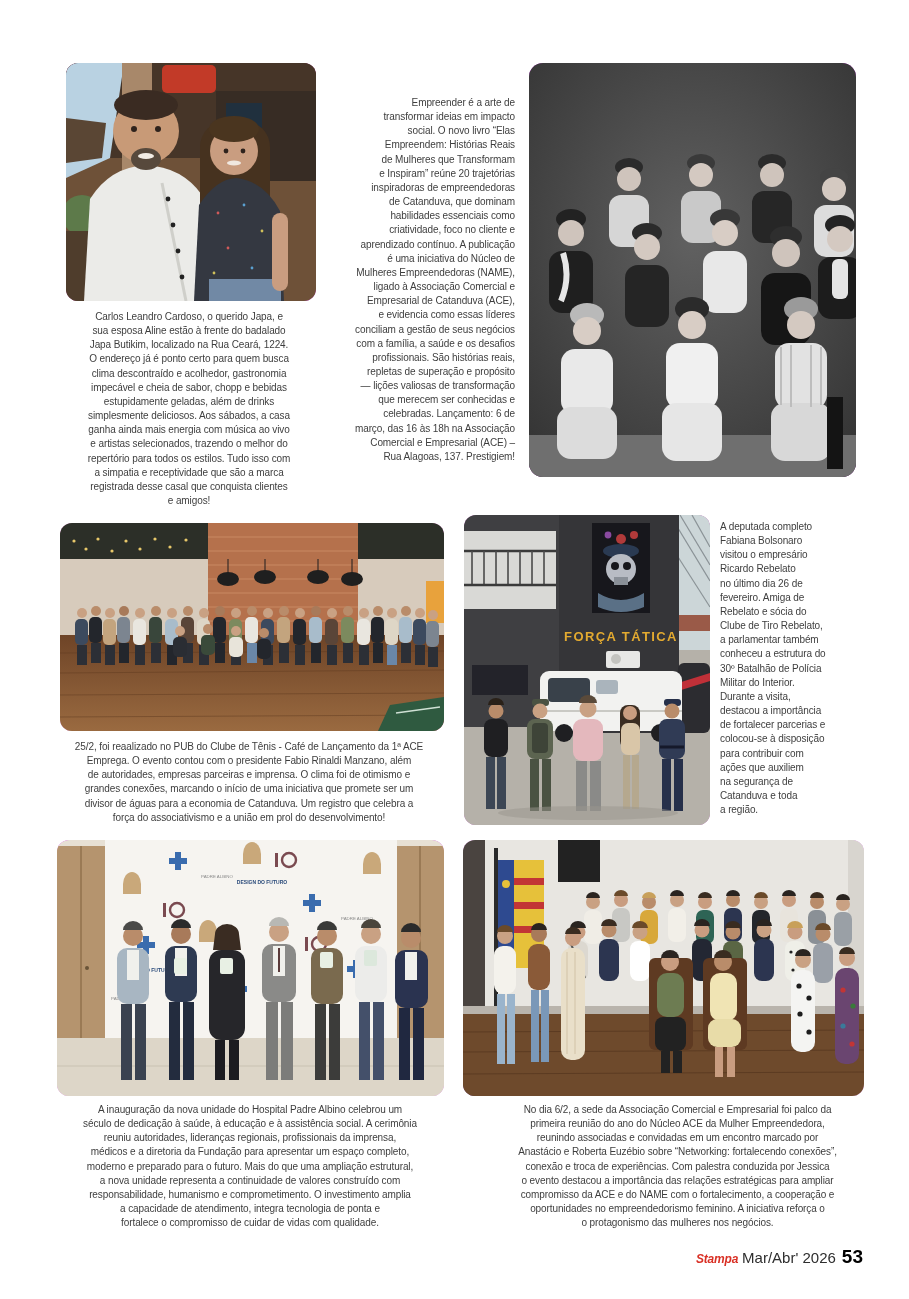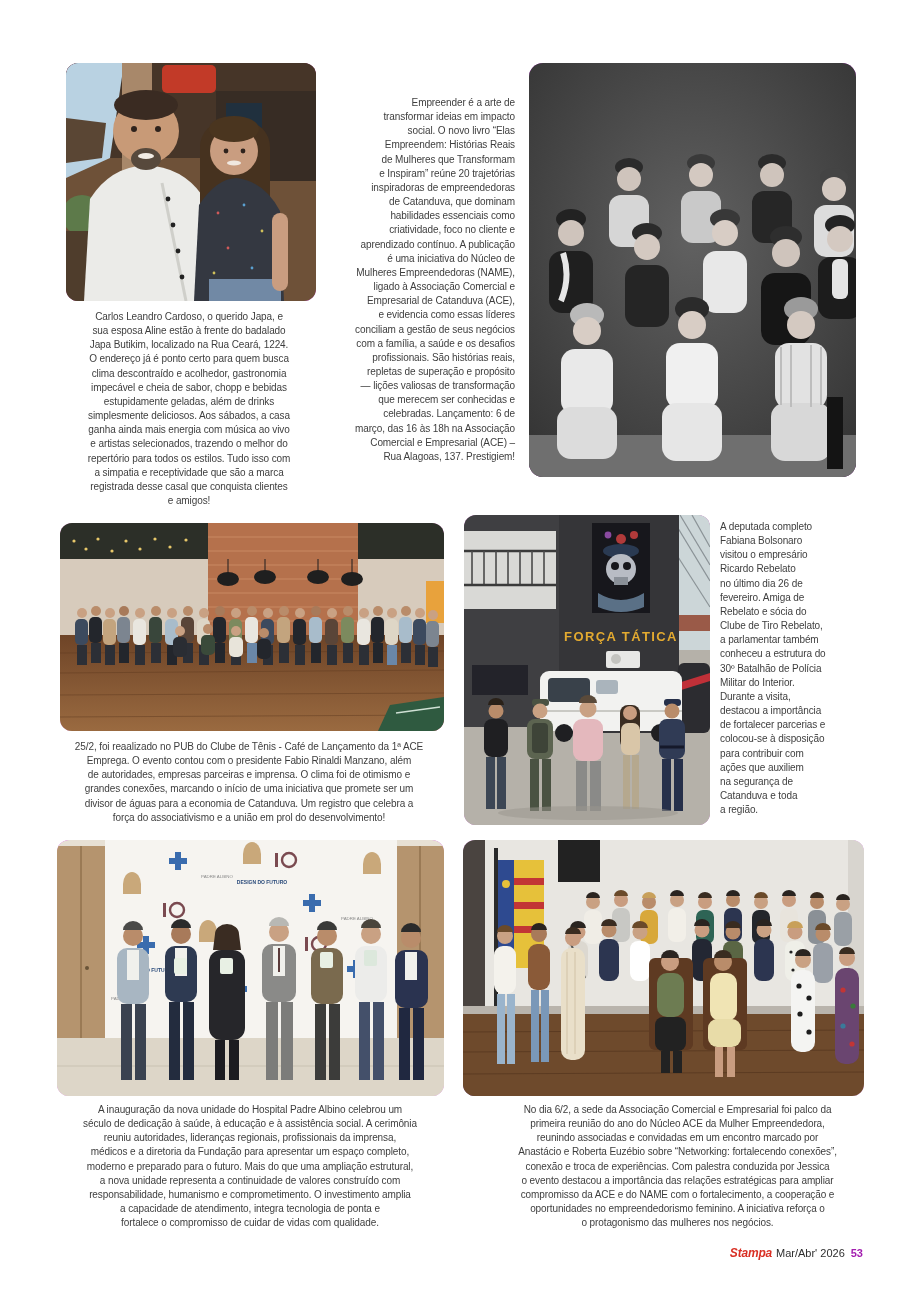--- a/index.html
+++ b/index.html
@@ -7,22 +7,22 @@
         font-family:"Liberation Sans","DejaVu Sans",sans-serif;color:#3e3e3e;}
   .photo{position:absolute;border-radius:12px;overflow:hidden;background:#d946ef;}
   .photo svg{display:block;width:100%;height:100%;}
   .txt{position:absolute;font-size:10px;line-height:14.15px;letter-spacing:-0.1px;color:#3e3e3e;}
   .txt div{white-space:nowrap;}
   .center{text-align:center;}
   .rightal{text-align:right;}
   .leftal{text-align:left;}
   .footer{position:absolute;top:1246px;right:46px;white-space:nowrap;display:flex;align-items:baseline;gap:4px;}
   .brand{color:#d93025;font-weight:bold;font-style:italic;font-size:12px;letter-spacing:-0.2px;}
-  .issue{color:#2e2e2e;font-size:11px;}
-  .pagenum{color:#a21caf;font-weight:bold;font-size:11px;margin-left:2px;}
+  .issue{color:#2e2e2e;font-size:15px;}
+  .pagenum{color:#000000;font-weight:bold;font-size:19px;margin-left:2px;}
 </style>
 </head>
 <body>
 
 <div class="page">
 
   <div class="photo" style="left:66px;top:63px;width:250px;height:238px;">
     <svg viewBox="0 0 250 238" preserveAspectRatio="none">
       <rect x="0" y="0" width="250" height="238" fill="#6e5138"></rect>
       <rect x="0" y="0" width="250" height="95" fill="#463528"></rect>

